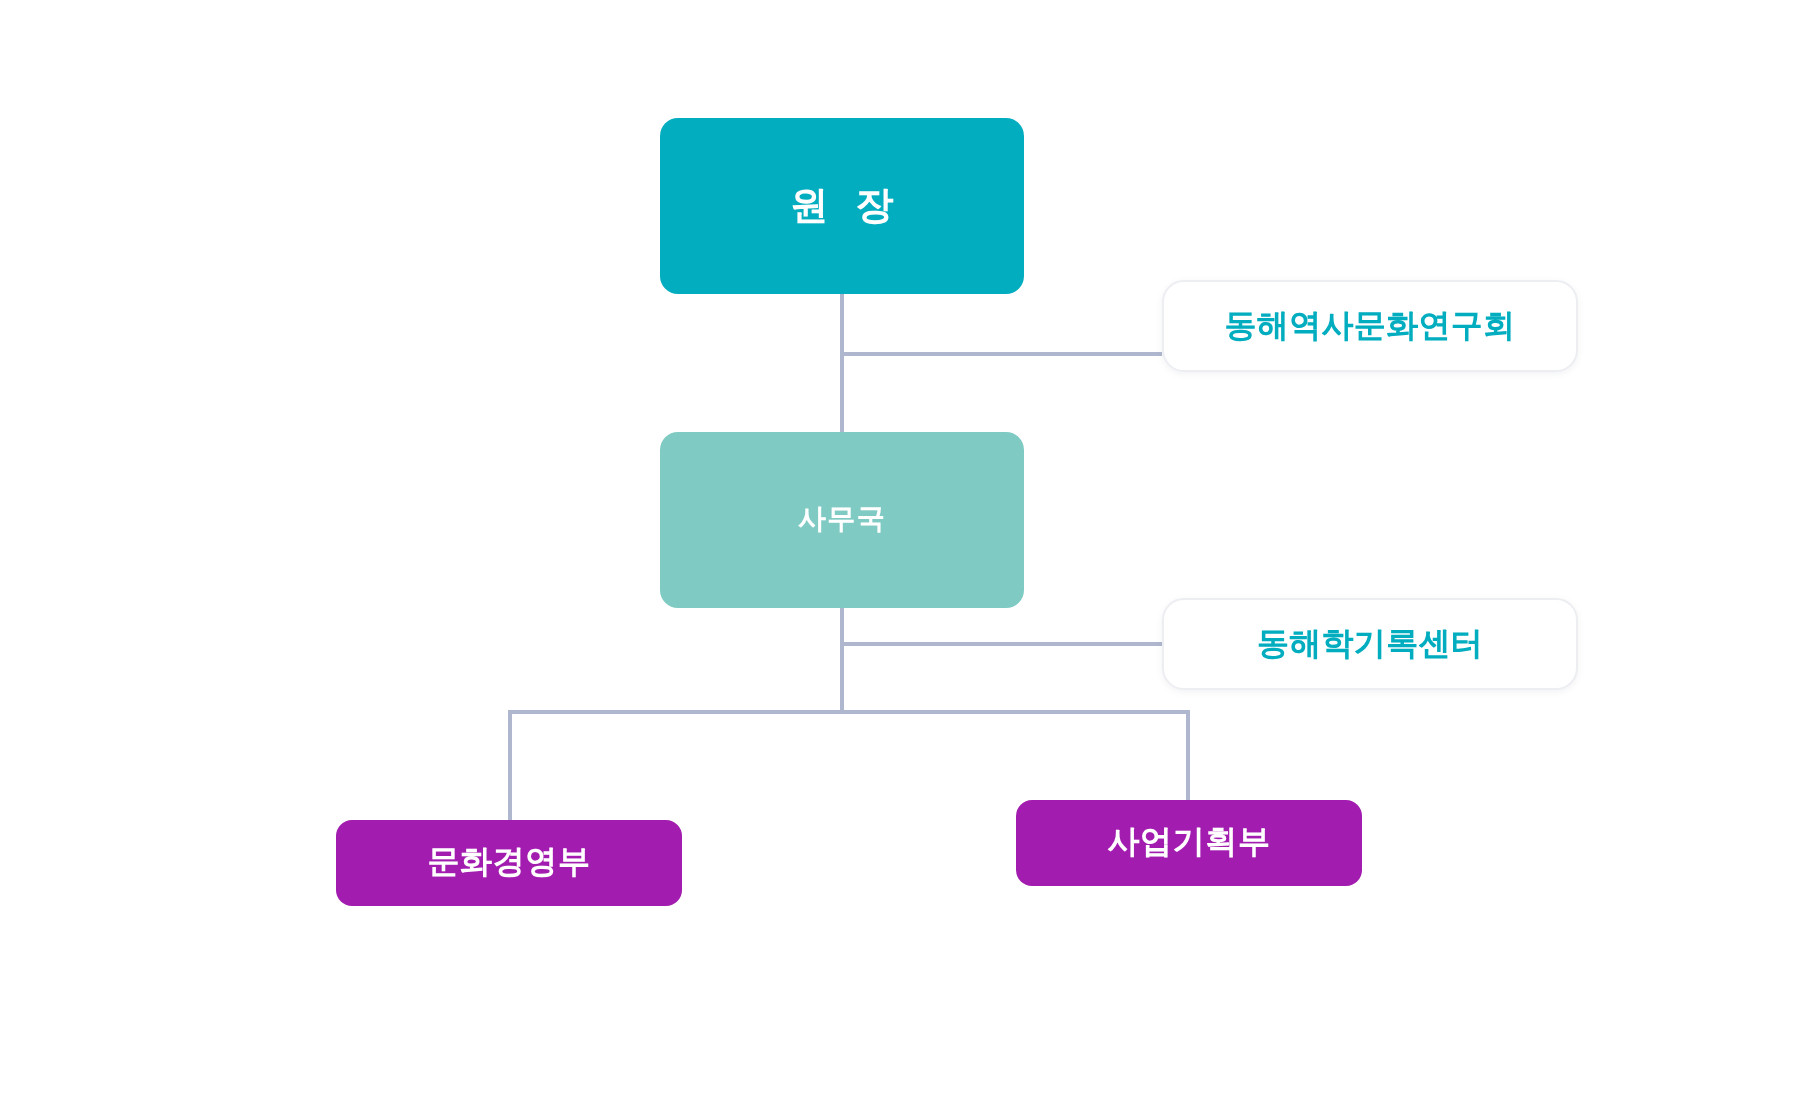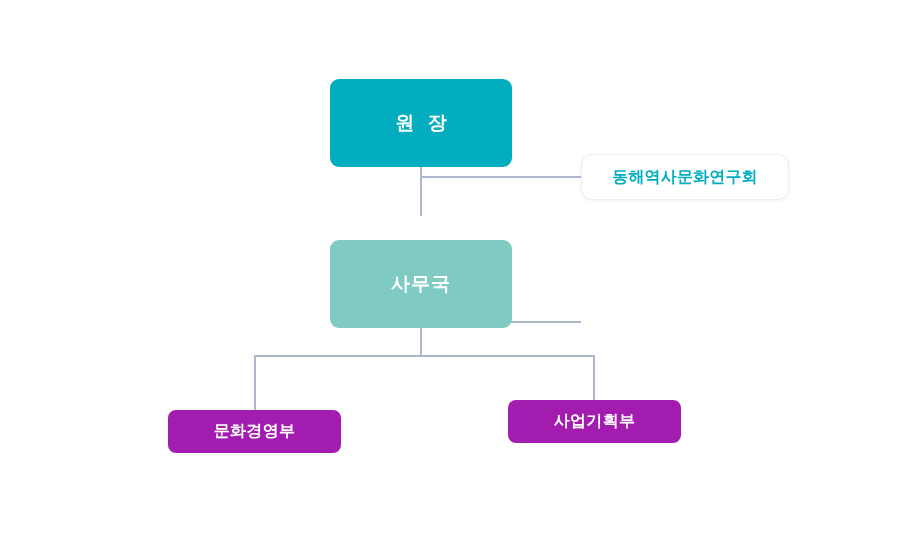--- a/index.html
+++ b/index.html
@@ -41,31 +41,29 @@
   }
   .node-director {
     left: 330px;
     top: 59px;
     width: 182px;
     height: 88px;
     background: #02adc0;
     font-size: 19px;
     letter-spacing: 0.22em;
     text-indent: 0.22em;
-    margin-top: 20px;
   }
   .node-office {
     left: 330px;
     top: 216px;
     width: 182px;
     height: 88px;
     background: #7fcac3;
-    font-size: 19px;
+    font-size: 14px;
     letter-spacing: 0.05em;
-    margin-top: 24px;
   }
   .node-dept {
     width: 173px;
     height: 43px;
     background: #a21caf;
     font-size: 16px;
     border-radius: 8px;
     letter-spacing: 0.02em;
   }
   .node-dept-left  { left: 168px; top: 410px; }
@@ -83,21 +81,21 @@
     background: #ffffff;
     border: 1px solid #eceef2;
     border-radius: 11px;
     box-shadow: 0 1px 3px rgba(120,130,150,0.10);
     color: #02adc0;
     font-weight: bold;
     font-size: 16px;
     letter-spacing: 0.01em;
     user-select: none;
   }
-  .side-node-1 { left: 581px; top: 154px; }
+  .side-node-1 { left: 581px; top: 140px; }
   .side-node-2 { left: 581px; top: 299px; }
 </style>
 </head>
 <body>
 
 <div id="org-chart">
 
   <div class="line line-v" style="left:420px; top:147px; height:69px;"></div>
 
   <div class="line line-h" style="left:420px; top:176px; width:161px;"></div>
@@ -115,14 +113,15 @@
   <div class="node node-director">원 장</div>
 
   <div class="node node-office">사무국</div>
 
   <div class="node node-dept node-dept-left">문화경영부</div>
 
   <div class="node node-dept node-dept-right">사업기획부</div>
 
   <div class="side-node side-node-1">동해역사문화연구회</div>
 
+  <div class="side-node side-node-2">동해학기록센터</div>
 
 </div>
 
 </body></html>

